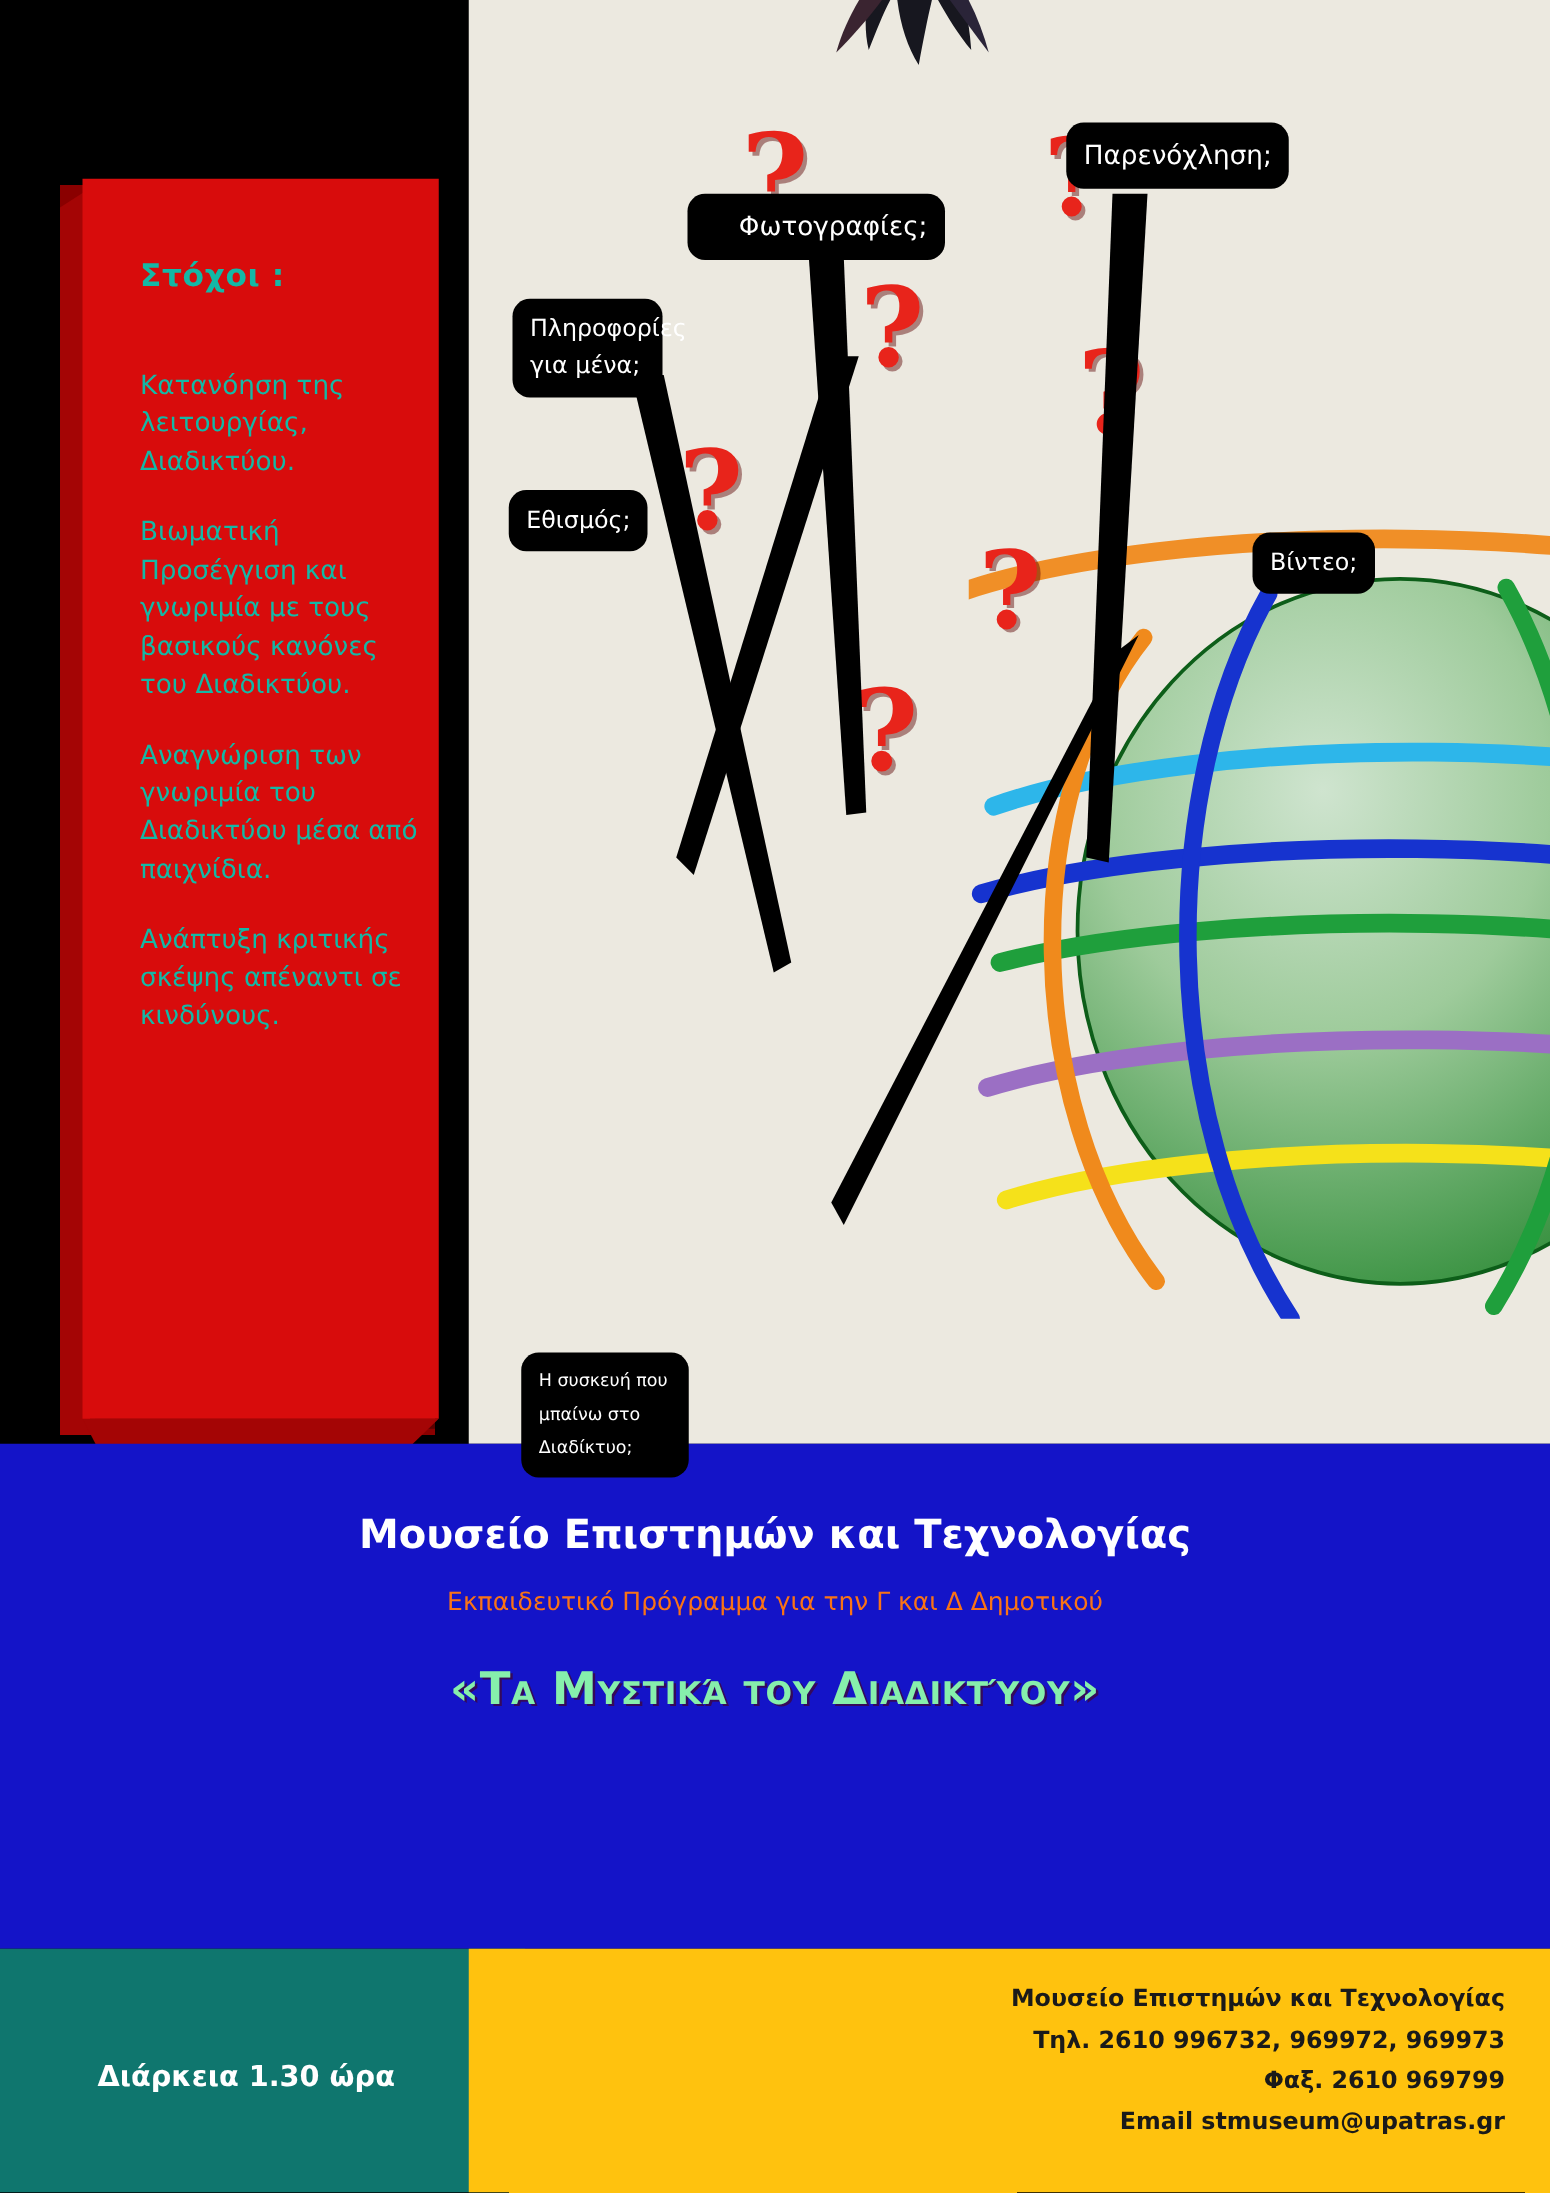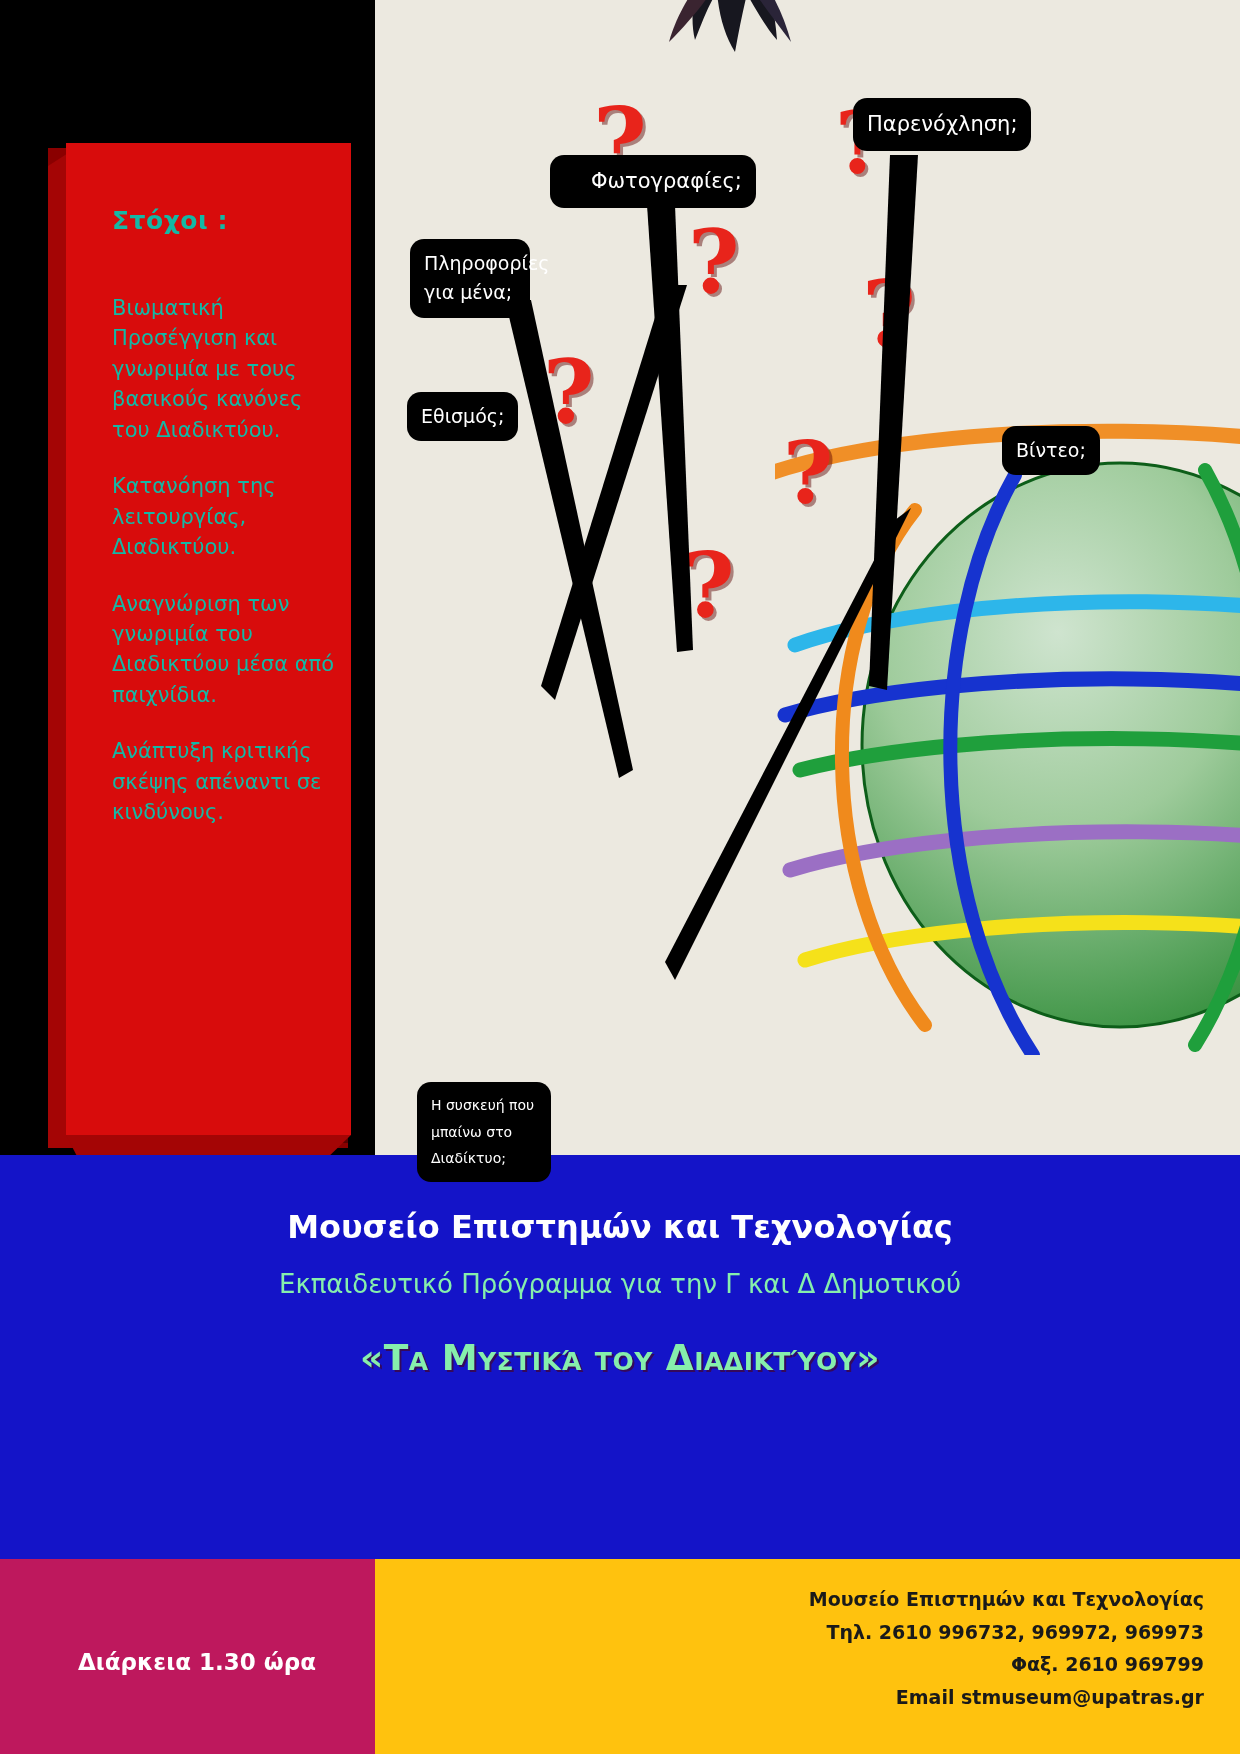--- a/index.html
+++ b/index.html
@@ -81,40 +81,40 @@
   .blue-band{
     position:absolute; left:0; top:1155px; width:1240px; height:404px;
     background:#1414c8;
   }
   .blue-inner{ position:absolute; left:0; top:0; width:1240px; text-align:center; }
   .org1{
     color:#fff; font-size:32px; font-weight:bold; line-height:1.25;
     padding-top:52px;
   }
   .org-sub{
-    color:#86efac; font-size:26px; font-weight:400; padding-top:22px;
+    color:#f97316; font-size:20px; font-weight:400; padding-top:22px;
   }
   .prog-title{
     color:#86efac; font-size:36px; font-weight:bold; padding-top:38px;
     letter-spacing:.5px;
     text-shadow: 2px 2px 0 rgba(80,0,0,.55);
   }
   .sc{ font-variant:small-caps; }
 
   
   .yellow-box{
     position:absolute; left:375px; top:1559px; width:865px; height:195px;
     background:#ffc20e;
   }
   .yellow-text{
     position:absolute; right:36px; top:24px; text-align:right;
     color:#1a1a1a; font-size:19px; font-weight:bold; line-height:1.72;
   }
   .black-box{
-    position:absolute; left:0; top:1559px; width:420px; height:195px; background:#be185d;
+    position:absolute; left:0; top:1559px; width:420px; height:195px; background:#0f766e;
   }
   .duration{
     position:absolute; left:78px; top:90px; color:#fff;
     font-size:23px; font-weight:bold;
   }
 </style>
 </head>
 <body>
 
 <div id="poster">
@@ -199,22 +199,22 @@
 Διαδίκτυο;</div>
   </div>
 
   <div class="red-slab-shadow"></div>
   <div class="red-slab-side"></div>
   <div class="red-slab"></div>
   <div class="red-slab-bottom"></div>
 
   <div class="slab-inner">
     <div class="slab-title">Στόχοι :</div>
+    <div class="slab-p">Κατανόηση της λειτουργίας, Διαδικτύου.</div>
     <div class="slab-p">Βιωματική Προσέγγιση και γνωριμία με τους βασικούς κανόνες του Διαδικτύου.</div>
-    <div class="slab-p">Κατανόηση της λειτουργίας, Διαδικτύου.</div>
     <div class="slab-p">Αναγνώριση των  γνωριμία του Διαδικτύου μέσα από παιχνίδια.</div>
     <div class="slab-p">Ανάπτυξη κριτικής σκέψης απέναντι σε κινδύνους.</div>
   </div>
 
   <div class="blue-band">
     <div class="blue-inner">
       <div class="org1">Μουσείο  Επιστημών και Τεχνολογίας</div>
       <div class="org-sub">Εκπαιδευτικό Πρόγραμμα για την Γ και Δ Δημοτικού</div>
       <div class="prog-title sc">«Τα Μυστικά του Διαδικτύου»</div>
     </div>

